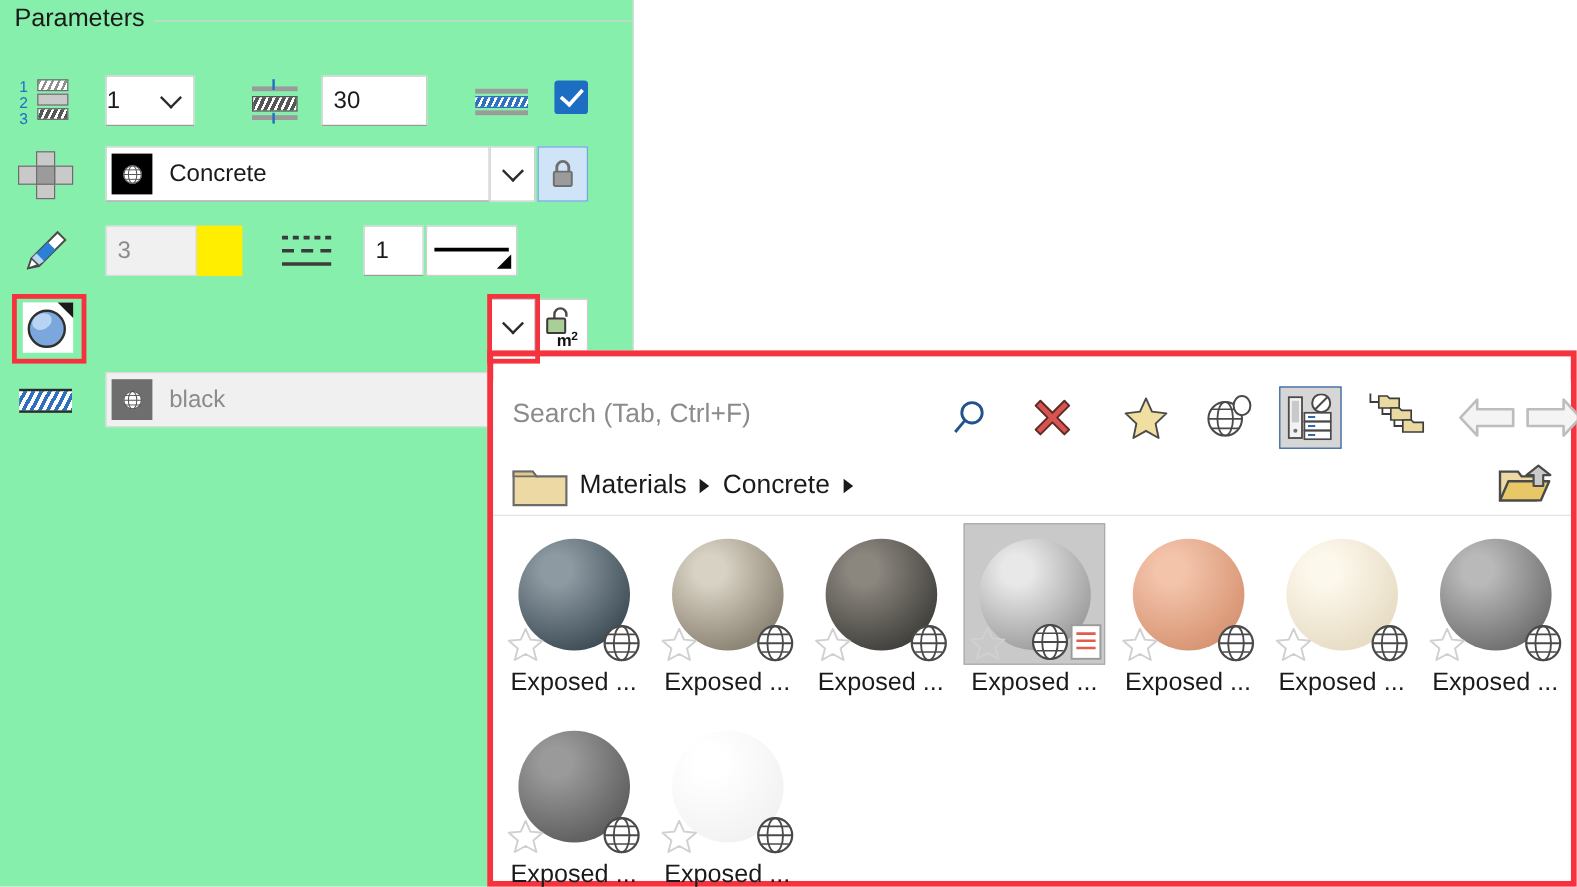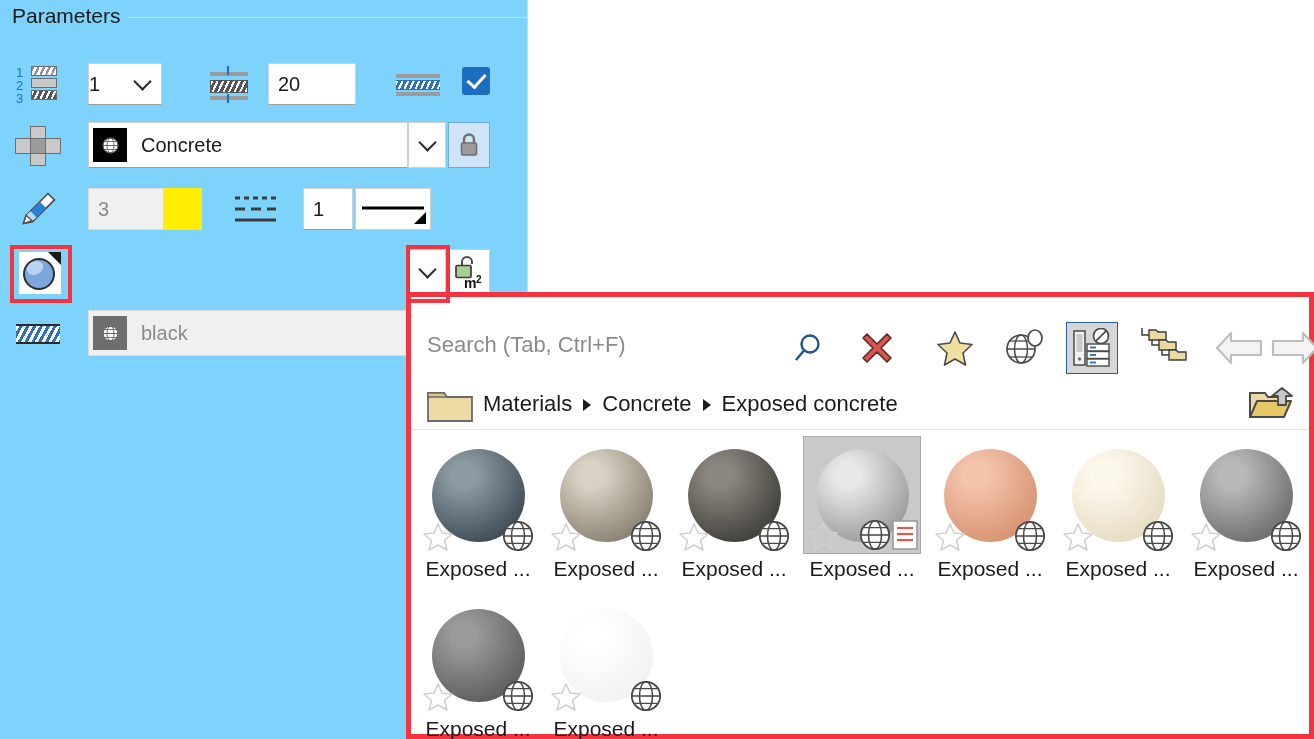--- a/index.html
+++ b/index.html
@@ -6,21 +6,21 @@
   body{
     width:1314px;height:739px;
     background:#ffffff;
     font-family:"Liberation Sans", sans-serif;
     overflow:hidden;
     position:relative;
   }
   
   #params-panel{
     position:absolute;left:0;top:0;width:528px;height:739px;
-    background:#7dd3fc;
+    background:#86efac;
     border-right:1px solid #d8d8d8;
     box-sizing:border-box;
   }
   #params-title{
     position:absolute;left:12px;top:4px;
     font-size:21px;color:#1a1a1a;letter-spacing:0px;
     white-space:nowrap;
   }
   #params-rule{
     position:absolute;left:128px;top:17px;width:400px;height:1px;
@@ -183,21 +183,21 @@
         <div class="gbar" style="top:7px;"></div>
         <div class="hbar" style="top:15px;background:repeating-linear-gradient(115deg,#ffffff 0 2px,#555 2px 5px);"></div>
         <div class="gbar" style="top:31px;"></div>
         <div class="arr" style="top:1px;height:9px;"></div>
         <div class="arr" style="top:29px;height:9px;"></div>
         <div style="position:absolute;left:15px;top:0px;width:0;height:0;border-left:5px solid transparent;border-right:5px solid transparent;border-bottom:0;"></div>
       </div>
     </div>
 
     <div class="txtbox" style="position:absolute;left:268px;top:6px;width:88px;height:42px;">
-      <span class="val">20</span>
+      <span class="val">30</span>
     </div>
 
     <div class="icon-cell" style="left:394px;top:12px;width:48px;height:32px;">
       <div class="stripes">
         <div class="g" style="top:0px;"></div>
         <div class="b" style="top:6px;background:repeating-linear-gradient(115deg,#ffffff 0 2px,#2f6fc0 2px 5px);border-top:1px solid #2f6fc0;border-bottom:1px solid #2f6fc0;box-sizing:border-box;"></div>
         <div class="g" style="top:18px;"></div>
       </div>
     </div>
 
@@ -427,21 +427,20 @@
           <path d="M2 6 h16 l3 4 h25 v24 h-44 z" fill="#ecd9a4" stroke="#6b6b6b" stroke-width="1.8"></path>
           <path d="M2 6 h16 l3 4 h-19 z" fill="#e0c98b" stroke="#6b6b6b" stroke-width="1.6"></path>
         </svg>
       </div>
 
       <div id="crumb-text">
         <span class="seg">Materials</span>
         <span class="sep"></span>
         <span class="seg">Concrete</span>
         <span class="sep"></span>
-        <span class="seg">Exposed concrete</span>
       </div>
 
       <div id="crumb-up">
         <svg width="50" height="40" viewBox="0 0 50 40">
           <path d="M3 8 h15 l3 4 h12 v20 h-30 z" fill="#ecd9a4" stroke="#4a4a4a" stroke-width="2"></path>
           <path d="M3 32 L10 16 h34 L37 32 z" fill="#e8c766" stroke="#4a4a4a" stroke-width="2" stroke-linejoin="round"></path>
           <path d="M36 16 V7 h-6 L40 -1 L50 7 h-6 v9 z" fill="#c9c9c9" stroke="#4a4a4a" stroke-width="1.8" stroke-linejoin="round" transform="translate(-5,4)"></path>
         </svg>
       </div>
     </div>

